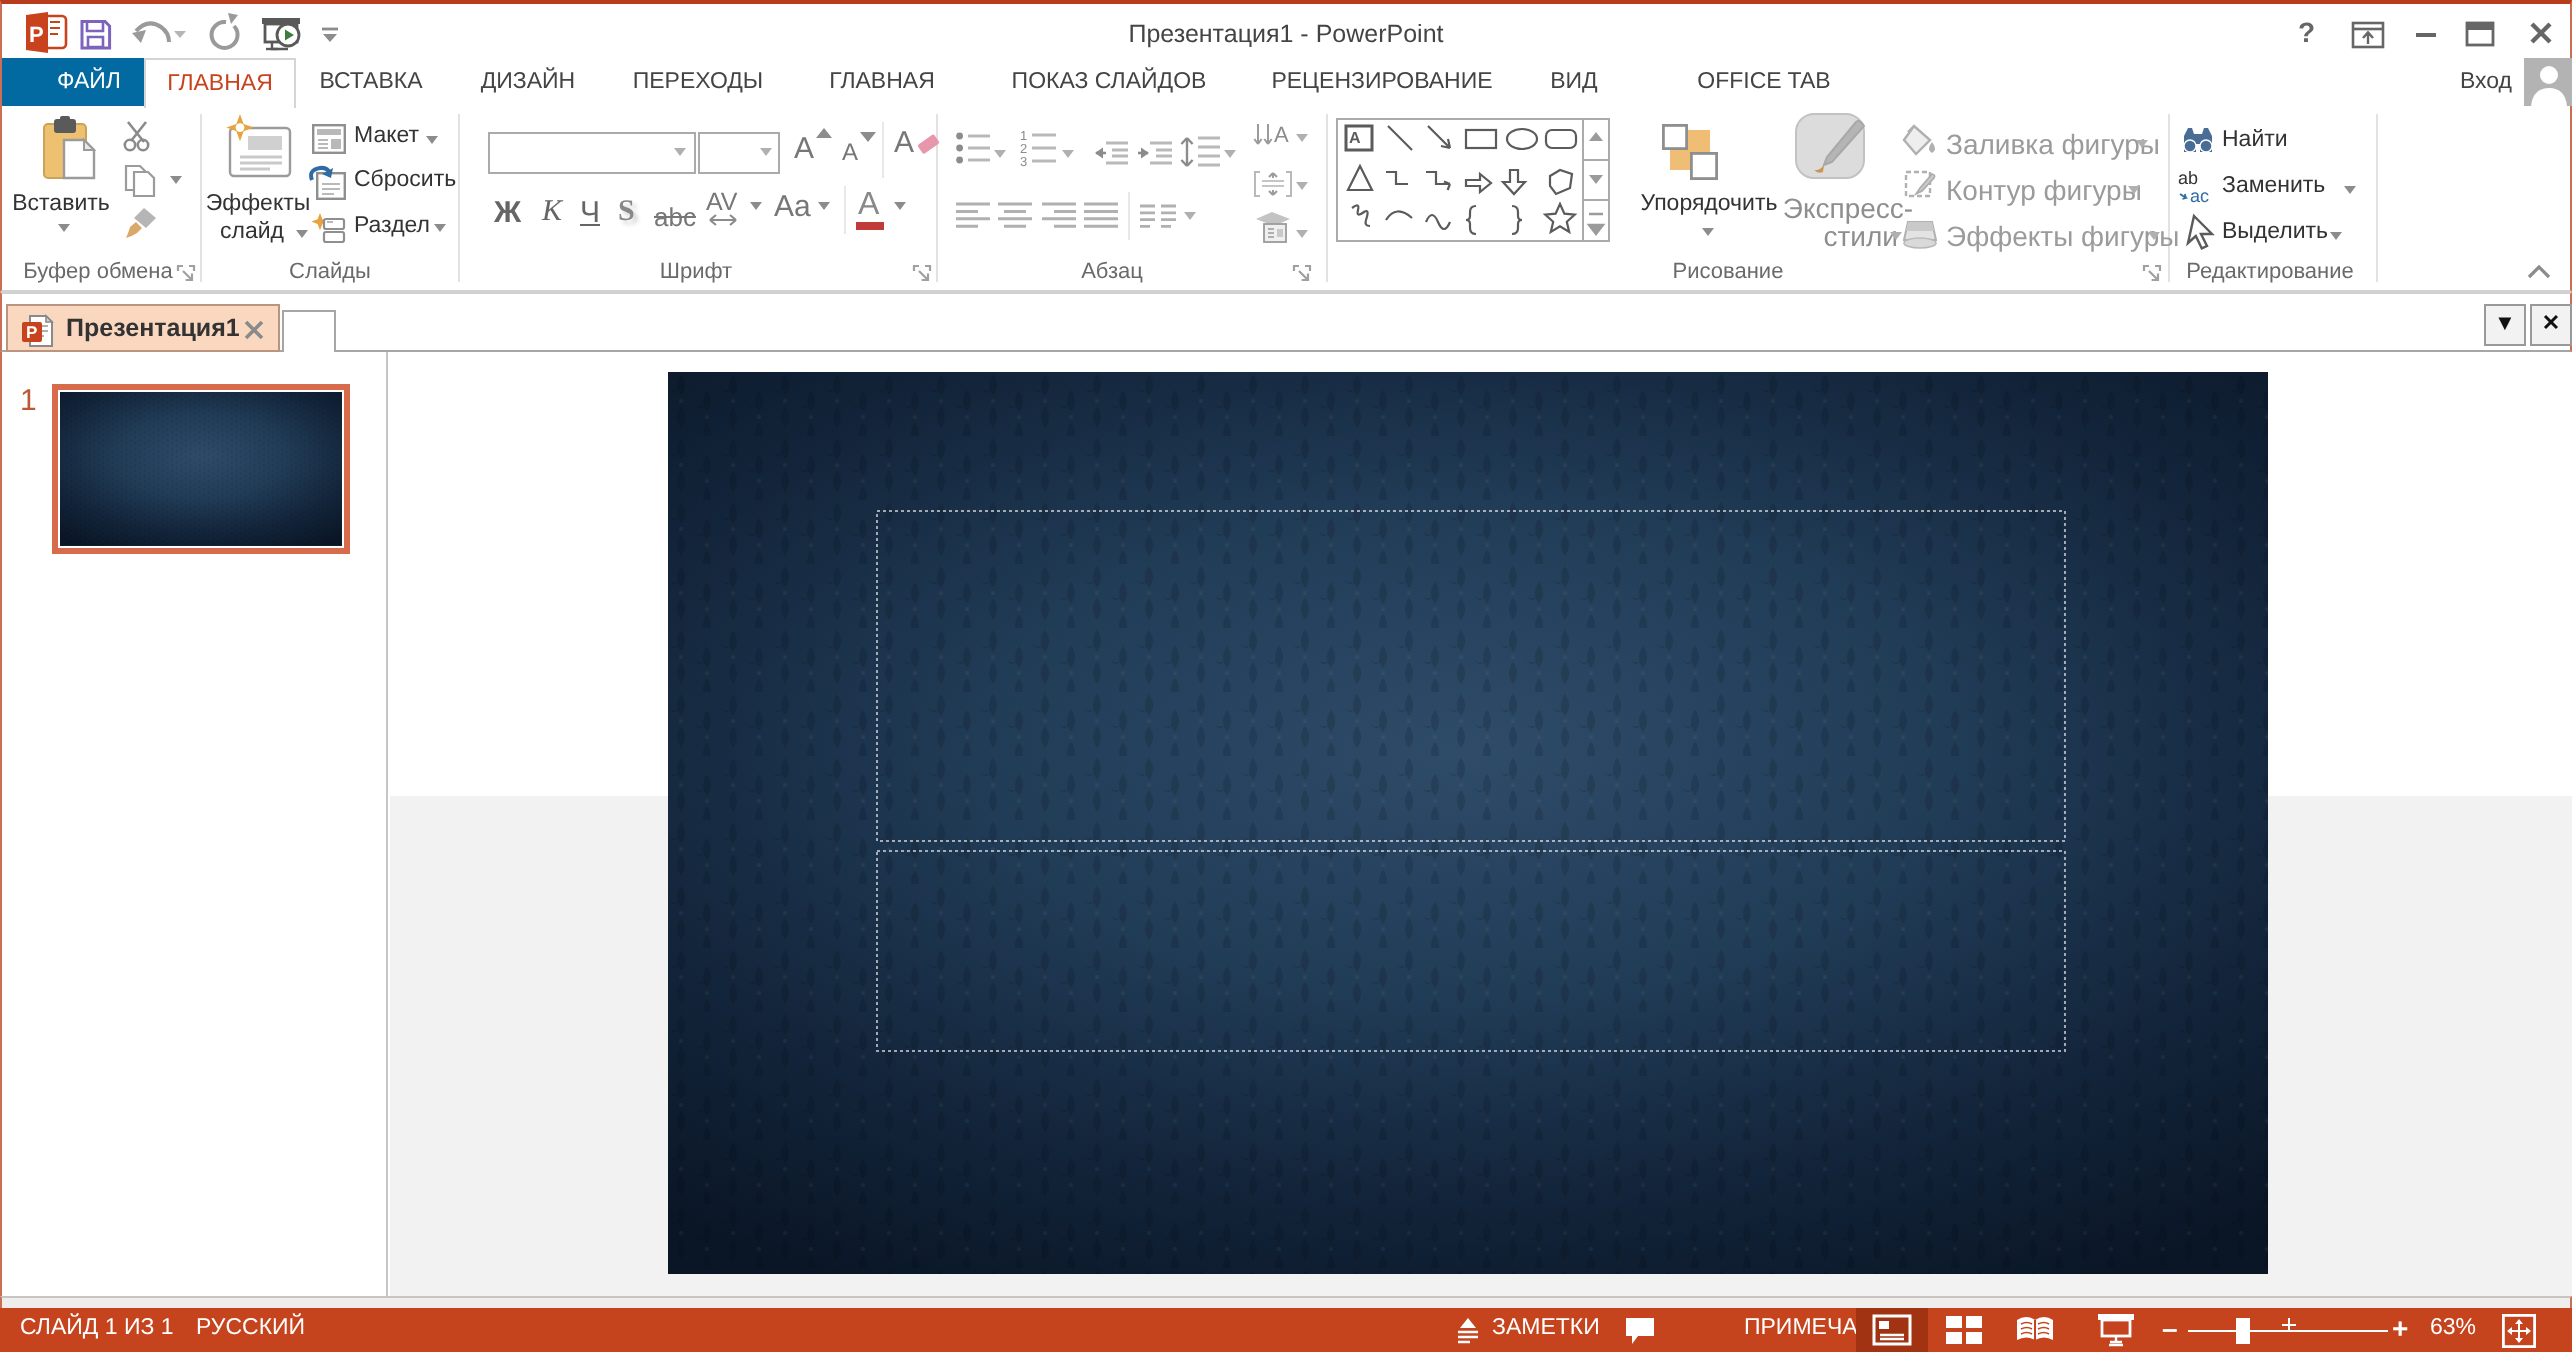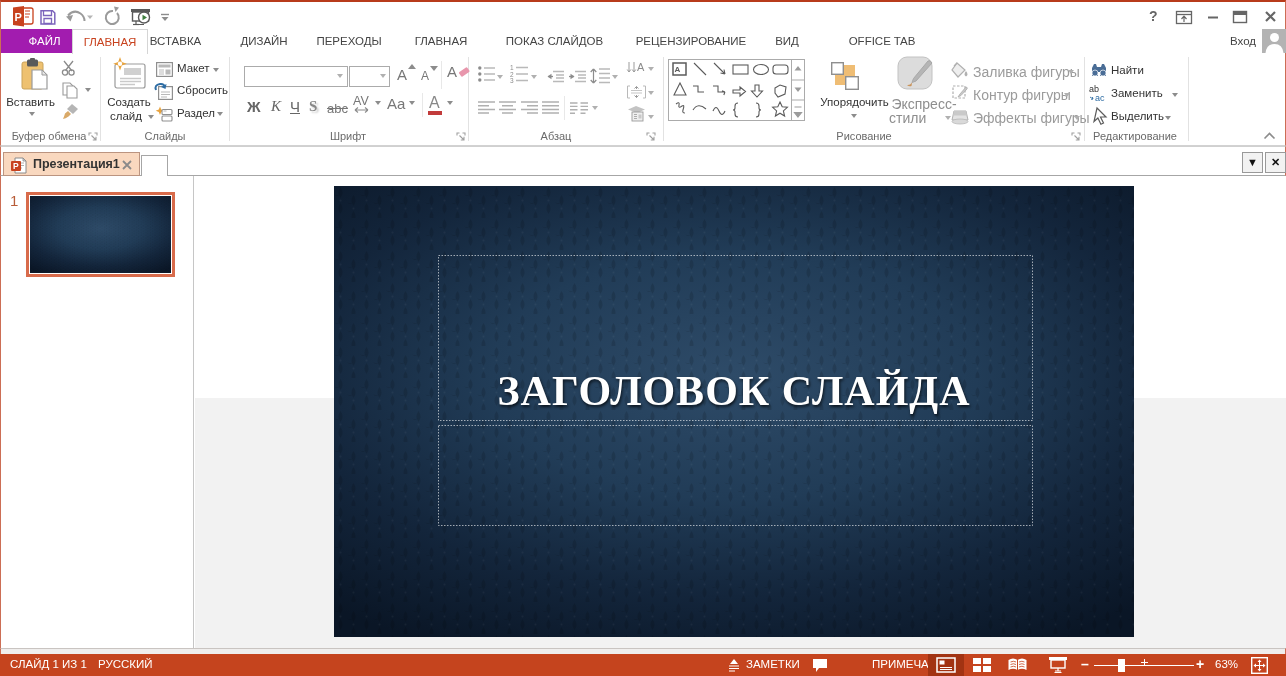--- a/index.html
+++ b/index.html
@@ -6,21 +6,21 @@
 html,body { width:1286px; height:676px; overflow:hidden; }
 body { font-family:"Liberation Sans", sans-serif; position:relative; background:#fff; }
 .abs { position:absolute; }
 svg { position:absolute; overflow:visible; }
 
 #titlebar { left:0; top:0; width:1286px; height:29px; background:#fff; border-top:2px solid #b83b1b; border-left:1px solid #cc6e55; border-right:1px solid #cc6e55; }
 #title-text { left:0; right:0; top:8px; text-align:center; font-size:12.5px; color:#444; position:absolute; }
 
 #tabrow { left:0; top:29px; width:1286px; height:24px; background:#fff; border-left:1px solid #cc6e55; border-right:1px solid #cc6e55; }
 .rtab { position:absolute; top:0; height:24px; line-height:24px; font-size:11.5px; color:#444; text-align:center; }
-#tab-file { left:0; width:87px; background:#a21caf; color:#fff; }
+#tab-file { left:0; width:87px; background:#0369a1; color:#fff; }
 #tab-home { left:71px; width:76px; background:#fff; border:1px solid #d5d5d5; border-bottom:none; color:#c8421e; top:0; height:25px; z-index:3; }
 
 #ribbon { left:0; top:53px; width:1286px; height:93px; background:#fff; border-bottom:1px solid #d2d2d2; border-left:1px solid #cc6e55; border-right:1px solid #cc6e55; }
 .gsep { position:absolute; top:4px; height:84px; width:1px; background:#e2e2e2; }
 .glabel { position:absolute; top:77px; width:120px; font-size:11px; color:#6a6a6a; text-align:center; }
 .btxt { position:absolute; font-size:11.5px; color:#333; white-space:nowrap; }
 .gtxt { position:absolute; font-size:14px; color:#9b9b9b; white-space:nowrap; }
 .darr { position:absolute; width:0; height:0; border-left:3px solid transparent; border-right:3px solid transparent; border-top:4px solid #8c8c8c; }
 .garr { position:absolute; width:0; height:0; border-left:3px solid transparent; border-right:3px solid transparent; border-top:4px solid #b0b0b0; }
 .combo { position:absolute; background:#fff; border:1px solid #ababab; }
@@ -77,35 +77,36 @@
       <rect x="131.5" y="10" width="16" height="9" fill="none" stroke="#595959" stroke-width="1.4"></rect>
       <circle cx="143" cy="15.5" r="5.5" fill="#fff" stroke="#595959" stroke-width="1.4"></circle>
       <path d="M141.5 12.8 l4.5 2.7 l-4.5 2.7 z" fill="#3e7d3e"></path>
       <path d="M135 19 v3.5 h8" stroke="#595959" stroke-width="1.2" fill="none"></path>
       <path d="M132 22.5 h6" stroke="#595959" stroke-width="1.2"></path>
     </g>
 
     <path d="M160 12.5 h8" stroke="#8c8c8c" stroke-width="1.4"></path>
     <path d="M160.5 15 l3.5 4 l3.5 -4 z" fill="#8c8c8c"></path>
   </svg>
+  <div class="abs" id="title-text">Презентация1 - PowerPoint</div>
   <svg style="left:1140px;top:0;" width="146" height="29" viewBox="0 0 146 29">
     <text x="8" y="19" font-size="14" font-weight="bold" fill="#666" font-family="Liberation Sans">?</text>
     <rect x="35.5" y="9.5" width="15" height="12" fill="none" stroke="#666" stroke-width="1.3"></rect>
     <path d="M36 12.5 h14" stroke="#666" stroke-width="1.3"></path>
     <path d="M43 20 v-5 M40.5 17 l2.5 -2.8 l2.5 2.8" fill="none" stroke="#666" stroke-width="1.2"></path>
     <rect x="67" y="14.5" width="10" height="2" fill="#666"></rect>
     <rect x="92.5" y="9.5" width="13" height="11" fill="none" stroke="#666" stroke-width="1.4"></rect>
     <rect x="92.5" y="9.5" width="13" height="3.5" fill="#666"></rect>
     <path d="M125 10 l9 9 M134 10 l-9 9" stroke="#666" stroke-width="2.2"></path>
   </svg>
 </div>
 <div class="abs" id="tabrow">
   <div class="rtab" id="tab-file">ФАЙЛ</div>
   <div class="rtab" id="tab-home">ГЛАВНАЯ</div>
-  <div class="rtab" style="left:148px;width:53px;">ВСТАВКА</div>
+  <div class="rtab" style="left:158px;width:53px;">ВСТАВКА</div>
   <div class="rtab" style="left:236px;width:54px;">ДИЗАЙН</div>
   <div class="rtab" style="left:313px;width:70px;">ПЕРЕХОДЫ</div>
   <div class="rtab" style="left:405px;width:70px;">ГЛАВНАЯ</div>
   <div class="rtab" style="left:500px;width:107px;">ПОКАЗ СЛАЙДОВ</div>
   <div class="rtab" style="left:633px;width:114px;">РЕЦЕНЗИРОВАНИЕ</div>
   <div class="rtab" style="left:771px;width:30px;">ВИД</div>
   <div class="rtab" style="left:823px;width:68px;margin-left:24px;">OFFICE TAB</div>
   <div class="rtab" style="left:1221px;width:42px;">Вход</div>
   <svg style="left:1261px;top:0;" width="25" height="24" viewBox="0 0 25 24">
     <rect x="0" y="0" width="25" height="24" fill="#b3b3b3"></rect>
@@ -156,21 +157,21 @@
 
 <svg style="left:110px;top:4px;" width="36" height="36" viewBox="0 0 36 36">
   <rect x="4" y="7" width="30" height="24" rx="2" fill="#fff" stroke="#9b9b9b" stroke-width="1.2"></rect>
   <rect x="13" y="11" width="17" height="7" fill="#d0d0d0"></rect>
   <path d="M9 21.5 h21 M9 24.5 h21 M9 27.5 h15" stroke="#c9c9c9" stroke-width="1.4"></path>
   <g fill="#e8a33d">
     <path d="M9 0 l1.8 5 l5 1.8 l-5 1.8 l-1.8 5 l-1.8 -5 l-5 -1.8 l5 -1.8 z"></path>
   </g>
   <circle cx="9" cy="6.8" r="2.2" fill="#fff"></circle>
 </svg>
-<div class="btxt" style="left:100px;top:43px;width:56px;text-align:center;">Создать</div>
+<div class="btxt" style="left:100px;top:43px;width:56px;text-align:center;">Эффекты</div>
 <div class="btxt" style="left:100px;top:57px;width:50px;text-align:center;">слайд</div>
 <div class="darr" style="left:147px;top:62px;"></div>
 <svg style="left:155px;top:9px;" width="17" height="15" viewBox="0 0 17 15">
   <rect x="0.6" y="0.6" width="15.8" height="13.8" fill="#fff" stroke="#8f8f8f" stroke-width="1.2"></rect>
   <rect x="2.5" y="2.5" width="12" height="3" fill="#b9b9b9"></rect>
   <path d="M3 8 h5 M3 10 h5 M3 12 h5" stroke="#b9b9b9" stroke-width="1"></path>
   <rect x="9.5" y="7.5" width="5" height="5" fill="#b9b9b9"></rect>
 </svg>
 <div class="btxt" style="left:176px;top:9px;">Макет</div>
 <div class="darr" style="left:212px;top:15px;"></div>
@@ -343,21 +344,21 @@
 </svg>
 <div class="btxt" style="left:806px;top:43px;width:95px;text-align:center;">Упорядочить</div>
 <div class="darr" style="left:850px;top:61px;"></div>
 
 <svg style="left:893px;top:2px;" width="44" height="40" viewBox="0 0 44 40">
   <rect x="4" y="2" width="34" height="32" rx="9" fill="#dcdcdc" stroke="#c2c2c2" stroke-width="1"></rect>
   <path d="M38 8 L22 26 l-4 1.5 l1.5 -4 L34 6 q2 -1.5 4 2 z" fill="#b5b5b5" stroke="#a8a8a8" stroke-width="1"></path>
   <path d="M18 27.5 q-2 3 -5 2.5 q2 2 4.5 1 z" fill="#c9935a"></path>
 </svg>
 <div class="gtxt" style="left:888px;top:43px;width:70px;text-align:center;color:#8e8e8e;">Экспресс-</div>
-<div class="gtxt" style="left:888px;top:57px;width:60px;text-align:left;color:#8e8e8e;">стили</div>
+<div class="gtxt" style="left:888px;top:57px;width:60px;text-align:right;color:#8e8e8e;">стили</div>
 <div class="garr" style="left:944px;top:63px;"></div>
 
 <svg style="left:950px;top:8px;" width="18" height="17" viewBox="0 0 18 17">
   <path d="M6 2 l8 7 l-7 7 l-6 -7 z" fill="#eee" stroke="#b0b0b0" stroke-width="1.2"></path>
   <path d="M6 2 l-3 3" stroke="#b0b0b0" stroke-width="1.2"></path>
   <path d="M15 10 q3 4 0 5.5 q-3 -1.5 0 -5.5 z" fill="#b0b0b0"></path>
 </svg>
 <div class="gtxt" style="left:972px;top:11px;">Заливка фигуры</div>
 <div class="garr" style="left:1067px;top:17px;"></div>
 <svg style="left:951px;top:32px;" width="17" height="16" viewBox="0 0 17 16">
@@ -450,21 +451,20 @@
             <circle cx="19.5" cy="22.5" r="1"></circle>
           </g>
         </pattern>
       </defs>
       <rect width="800" height="451" fill="url(#dmsk)"></rect>
     </svg>
     <svg style="left:104px;top:69px;" width="595" height="271" viewBox="0 0 595 271">
       <rect x="0.5" y="0.5" width="594" height="165" fill="none" stroke="rgba(255,255,255,0.6)" stroke-width="1" stroke-dasharray="1.5 1.5"></rect>
       <rect x="0.5" y="170.5" width="594" height="100" fill="none" stroke="rgba(255,255,255,0.6)" stroke-width="1" stroke-dasharray="1.5 1.5"></rect>
     </svg>
-    <div id="slide-title">ЗАГОЛОВОК СЛАЙДА</div>
   </div>
 </div>
 <div class="abs" id="strip"></div>
 <div class="abs" id="statusbar">
   <div class="sbitem" style="left:10px;">СЛАЙД 1 ИЗ 1</div>
   <div class="sbitem" style="left:98px;">РУССКИЙ</div>
   <div class="sbitem" style="left:746px;">ЗАМЕТКИ</div>
   <div class="sbitem" style="left:832px;margin-left:40px;">ПРИМЕЧАНИЯ</div>
   <div class="sbitem" style="left:1215px;">63%</div>
   <svg style="left:726px;top:3px;" width="16" height="16" viewBox="0 0 16 16">

